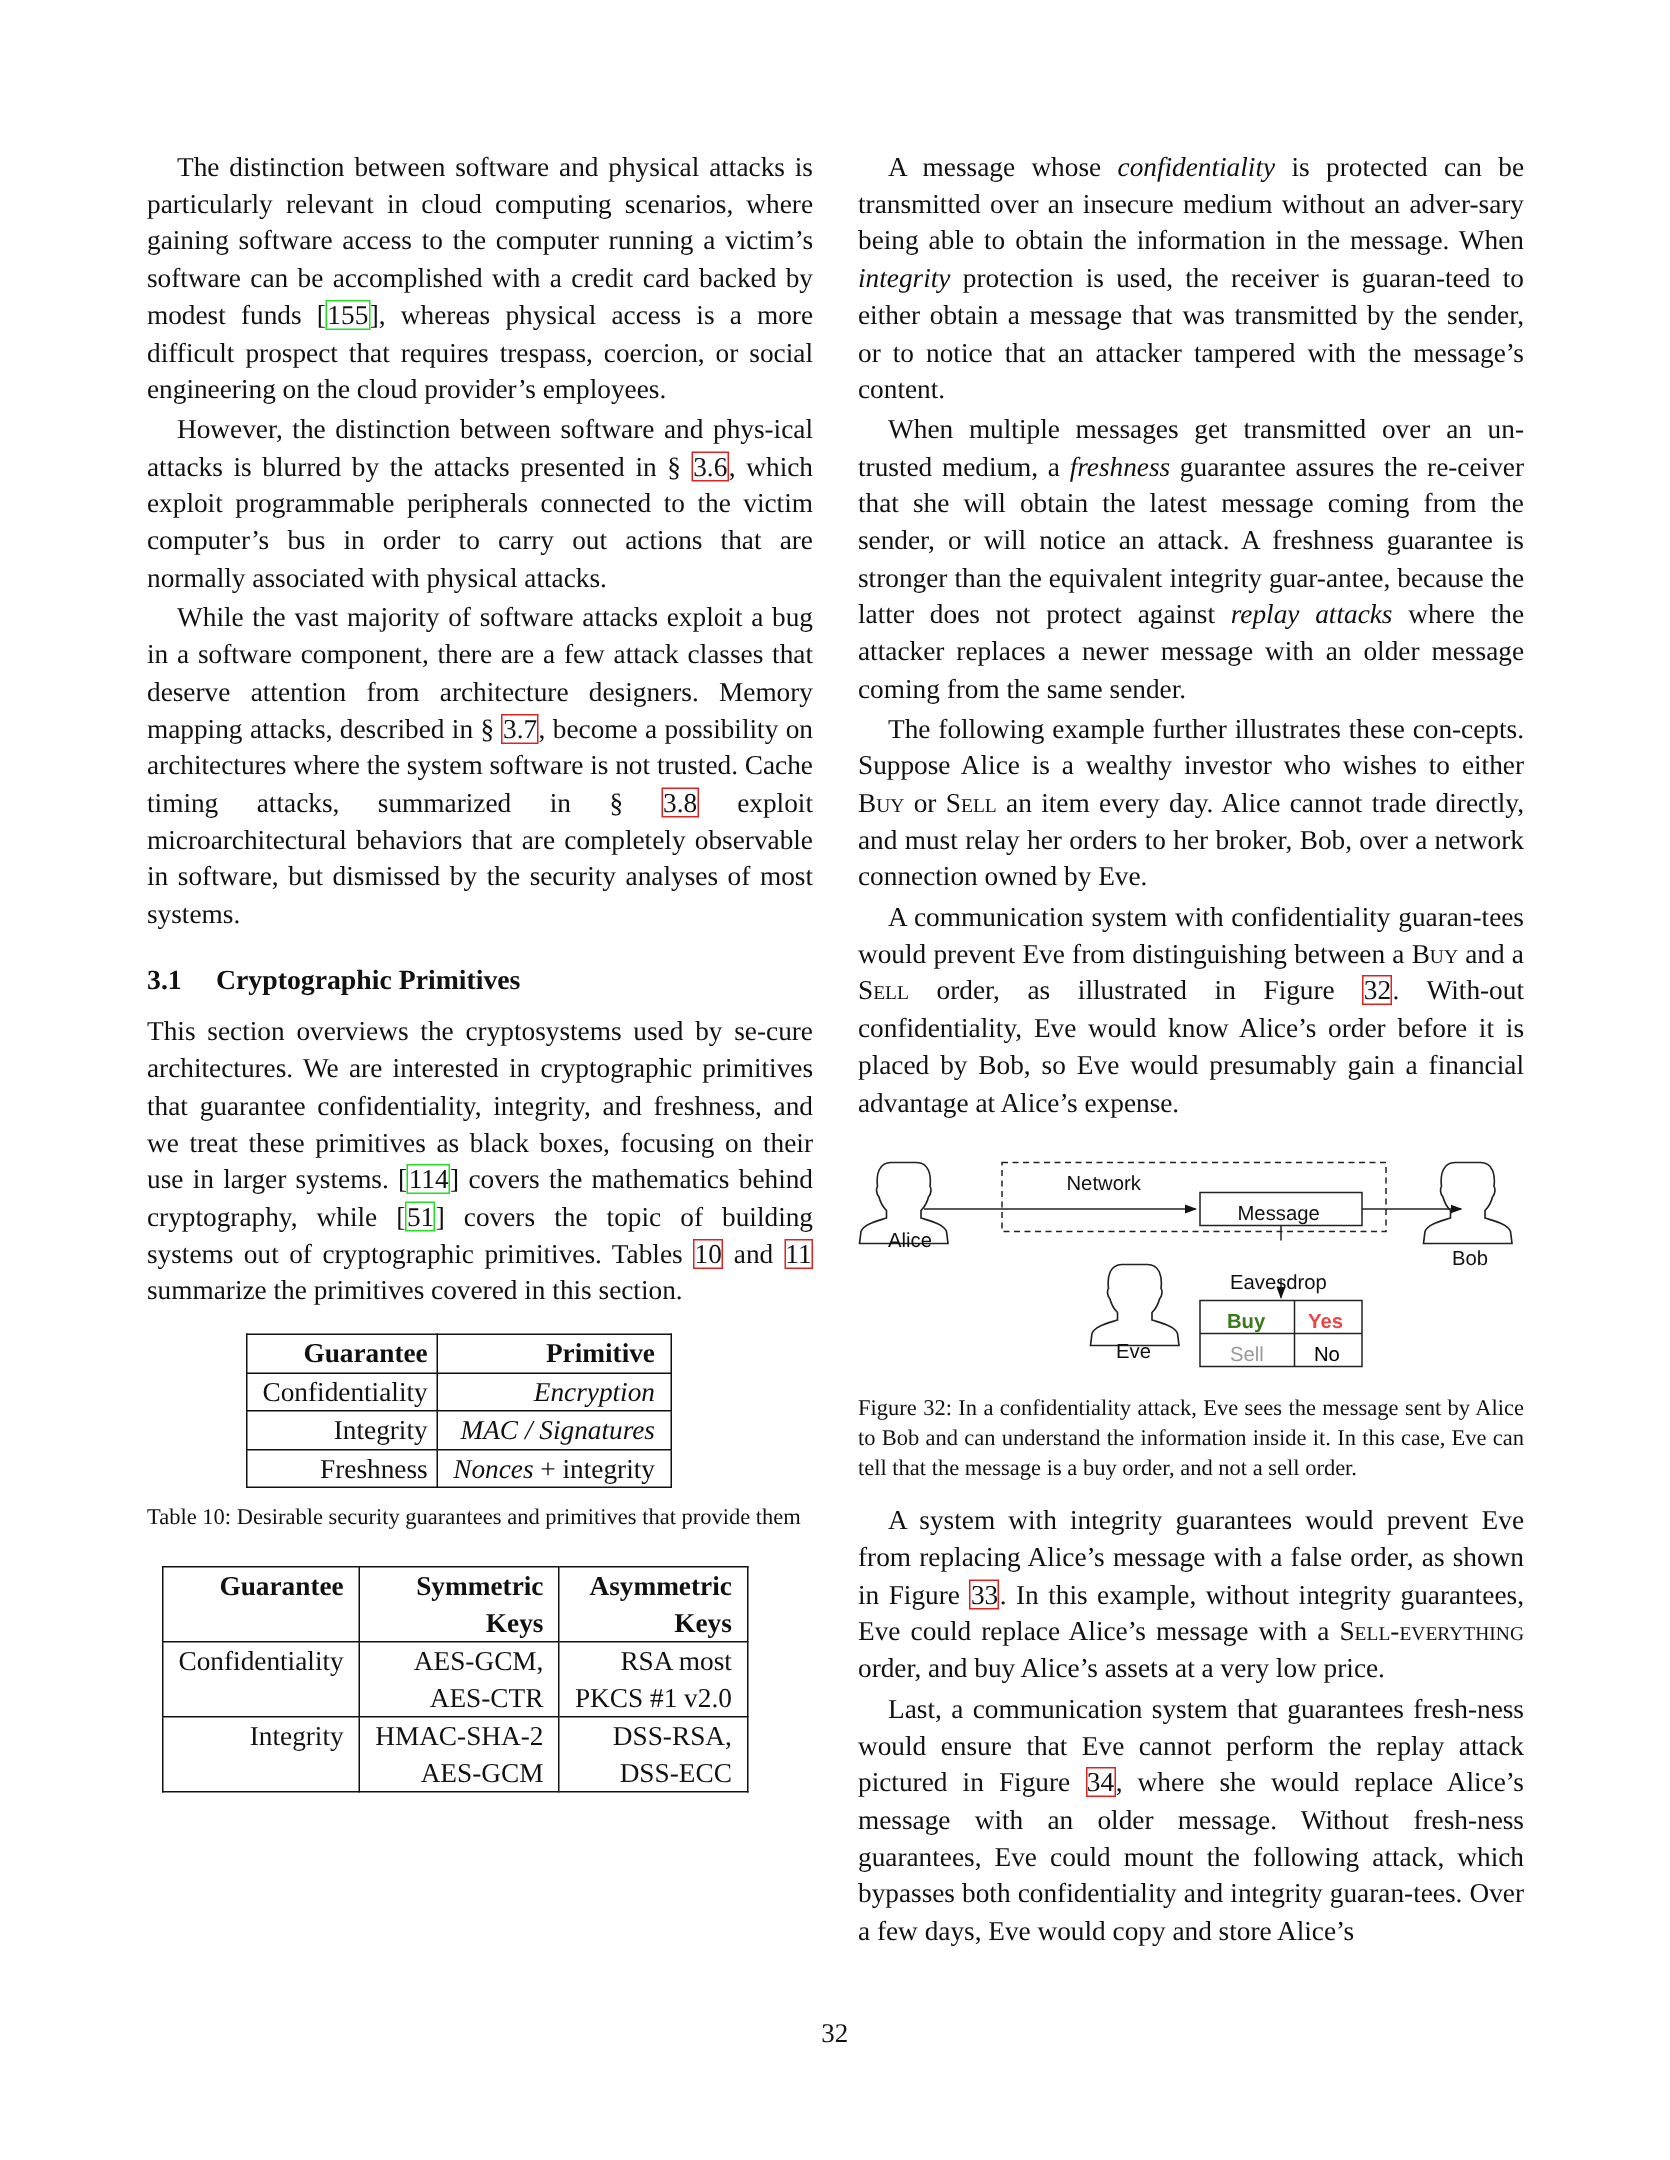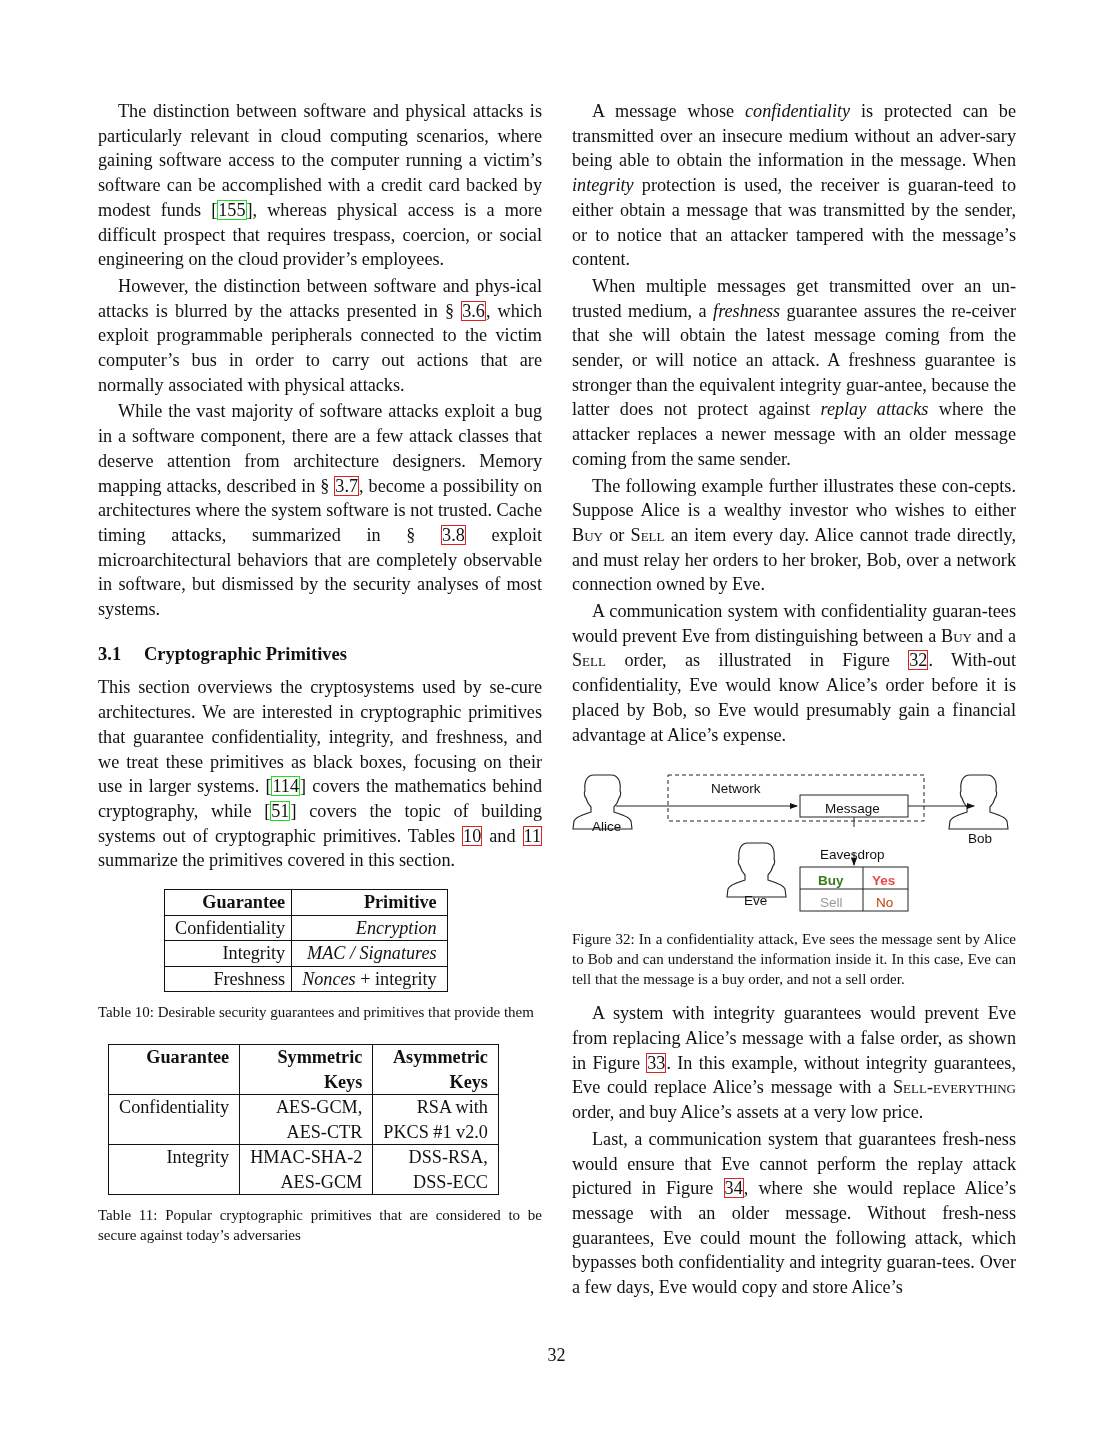--- a/index.html
+++ b/index.html
@@ -68,30 +68,29 @@
   <table class="t t11">
     <tbody>
         <tr>
       <th><span>Guarantee</span><br><span></span></th>
       <th><span>Symmetric</span><br><span>Keys</span></th>
       <th><span>Asymmetric</span><br><span>Keys</span></th>
     </tr>
     <tr>
       <td>Confidentiality</td>
       <td><span>AES-GCM,</span><br><span>AES-CTR</span></td>
-      <td><span>RSA with</span><br><span>PKCS #1 v2.0</span></td>
+      <td><span>RSA most</span><br><span>PKCS #1 v2.0</span></td>
     </tr>
     <tr>
       <td>Integrity</td>
       <td><span>HMAC-SHA-2</span><br><span>AES-GCM</span></td>
       <td><span>DSS-RSA,</span><br><span>DSS-ECC</span></td>
     </tr>
   </tbody>
     </table>
-  <div class="caption"><b>Table 11</b><span>:  Popular cryptographic primitives that are considered to be secure against today’s adversaries</span></div>
 </div>
 
 <div class="col col-right">
   <p class="para"><span>A message whose </span><i>confidentiality</i><span> is protected can be transmitted over an insecure medium without an adver-sary being able to obtain the information in the message. When </span><i>integrity</i><span> protection is used, the receiver is guaran-teed to either obtain a message that was transmitted by the sender, or to notice that an attacker tampered with the message’s content.</span></p>
 
   <p class="para"><span>When multiple messages get transmitted over an un-trusted medium, a </span><i>freshness</i><span> guarantee assures the re-ceiver that she will obtain the latest message coming from the sender, or will notice an attack.  A freshness guarantee is stronger than the equivalent integrity guar-antee, because the latter does not protect against </span><i>replay attacks</i><span> where the attacker replaces a newer message with an older message coming from the same sender.</span></p>
 
   <p class="para"><span>The following example further illustrates these con-cepts. Suppose Alice is a wealthy investor who wishes to either </span><span class="sc">Buy</span><span> or </span><span class="sc">Sell</span><span> an item every day. Alice cannot trade directly, and must relay her orders to her broker, Bob, over a network connection owned by Eve.</span></p>
 
   <p class="para"><span>A communication system with confidentiality guaran-tees would prevent Eve from distinguishing between a </span><span class="sc">Buy</span><span> and a </span><span class="sc">Sell</span><span> order, as illustrated in Figure </span><a class="ref-red">32</a><span>. With-out confidentiality, Eve would know Alice’s order before it is placed by Bob, so Eve would presumably gain a financial advantage at Alice’s expense.</span></p>
@@ -133,21 +132,21 @@
     </svg>
     <span class="lbl" style="left:20px; top:48px;">Alice</span>
     <span class="lbl" style="left:396px; top:60px;">Bob</span>
     <span class="lbl" style="left:172px; top:122px;">Eve</span>
     <span class="lbl" style="left:99px; top:10px;margin-left:40px;">Network</span>
     <span class="lbl" style="left:253px; top:30px;">Message</span>
     <span class="lbl" style="left:248px; top:76px;">Eavesdrop</span>
     <span class="lbl" id="buy-cell" style="left: 246px; top: 102px; font-weight: bold; color: rgb(58, 122, 26);">Buy</span>
     <span class="lbl" id="yes-cell" style="left: 300px; top: 102px; font-weight: bold; color: #ef4444;">Yes</span>
     <span class="lbl" id="sell-cell" style="left: 248px; top: 124px; color: rgb(153, 153, 153);">Sell</span>
-    <span class="lbl" id="no-cell" style="left: 304px; top: 124px; color: #c2410c;">No</span>
+    <span class="lbl" id="no-cell" style="left: 304px; top: 124px; color: #000000;">No</span>
   </div>
   <div class="caption fig-caption"><b>Figure 32</b><span>:  In a confidentiality attack, Eve sees the message sent by Alice to Bob and can understand the information inside it.  In this case, Eve can tell that the message is a </span><b>buy</b><span> order, and not a </span><b>sell</b><span> order.</span></div>
 
   <p class="para"><span>A system with integrity guarantees would prevent Eve from replacing Alice’s message with a false order, as shown in Figure </span><a class="ref-red">33</a><span>. In this example, without integrity guarantees, Eve could replace Alice’s message with a </span><span class="sc">Sell-everything</span><span> order, and buy Alice’s assets at a very low price.</span></p>
 
   <p class="para"><span>Last, a communication system that guarantees fresh-ness would ensure that Eve cannot perform the replay attack pictured in Figure </span><a class="ref-red">34</a><span>, where she would replace Alice’s message with an older message. Without fresh-ness guarantees, Eve could mount the following attack, which bypasses both confidentiality and integrity guaran-tees. Over a few days, Eve would copy and store Alice’s</span></p>
 </div>
 
 <div class="pagenum">32</div>
 

